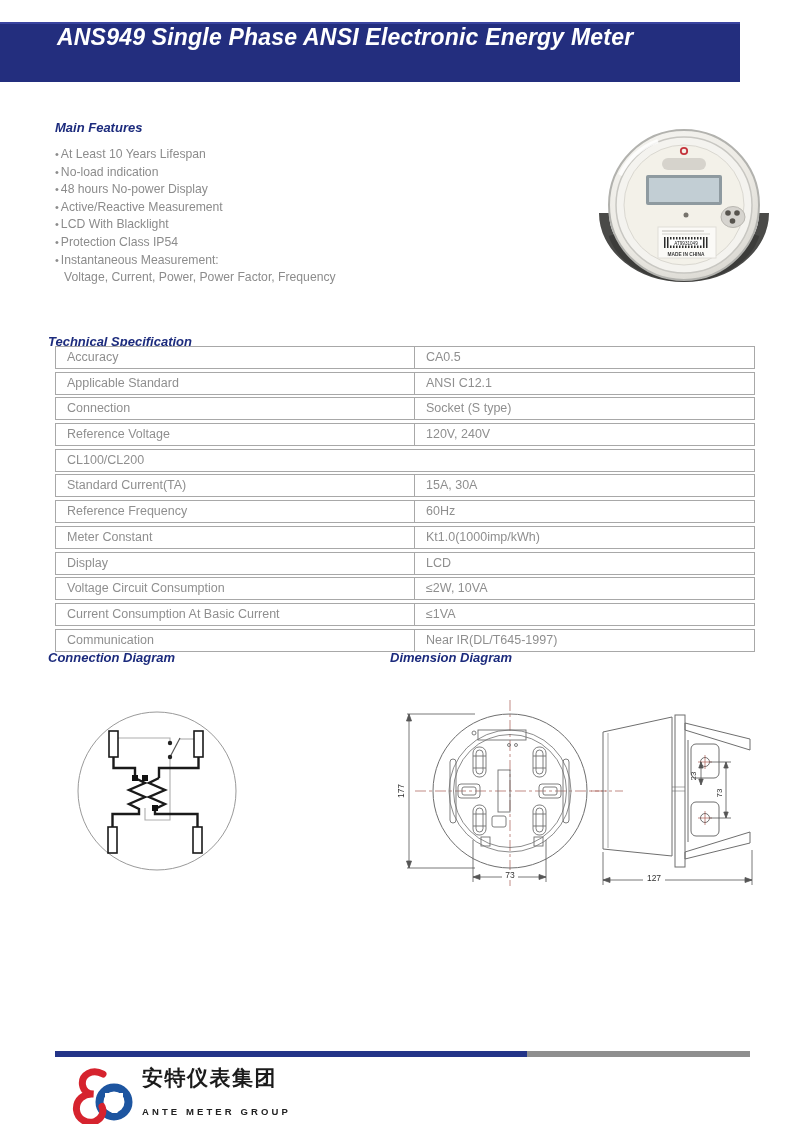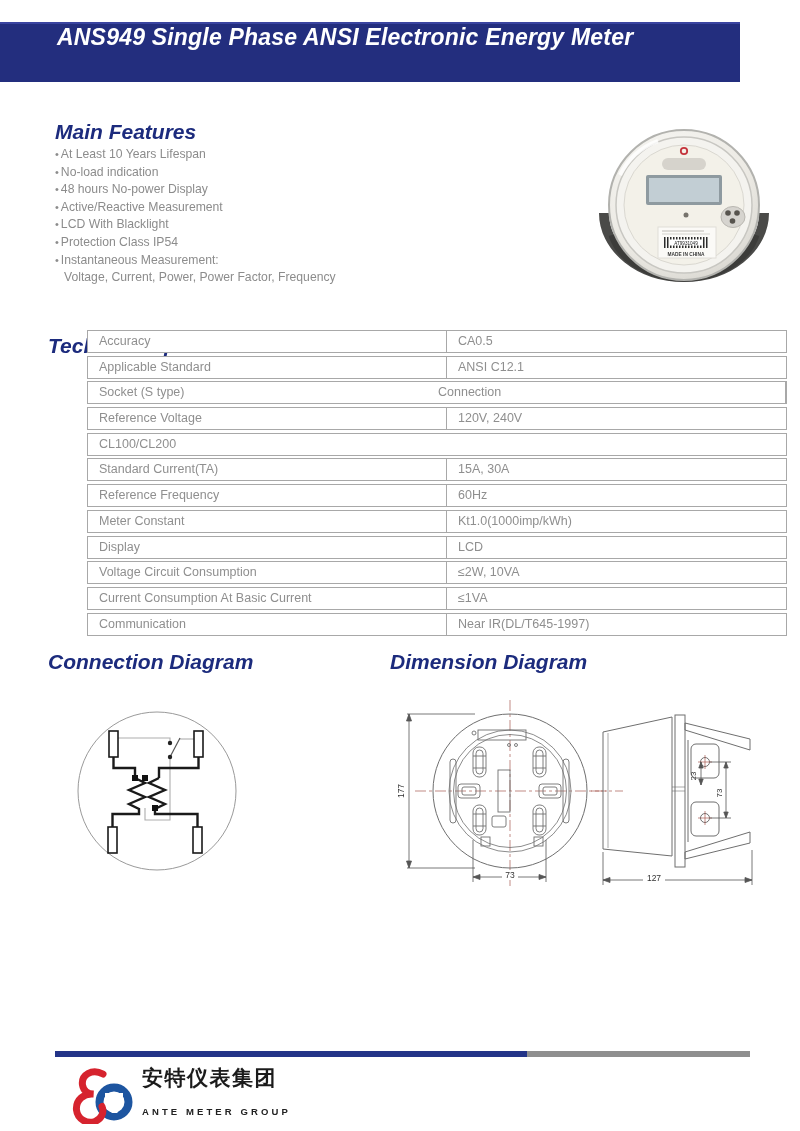--- a/index.html
+++ b/index.html
@@ -3,33 +3,33 @@
 <meta charset="utf-8">
 <style>
   html,body{margin:0;padding:0;background:#ffffff;}
   .page{position:relative;width:800px;height:1131px;background:#ffffff;overflow:hidden;
         font-family:"Liberation Sans",sans-serif;}
   
   .banner{position:absolute;left:0;top:22px;width:740px;height:58px;background:#232e7e;
           border-top:2px solid #3a44a0;display:flex;}
   .banner h1{margin:0 0 0 57px;color:#ffffff;font-size:23px;font-style:italic;font-weight:bold;letter-spacing:.2px;}
   
-  .sec-h{position:absolute;color:#1c2b7d;font-size:21px;font-style:italic;font-weight:bold;margin:0;}
+  .sec-h{position:absolute;color:#1c2b7d;font-size:13px;font-style:italic;font-weight:bold;margin:0;}
   #h-features{left:55px;top:120px;}
   #h-spec{left:48px;top:312px;margin-top:22px;}
   #h-conn{left:48px;top:650px;}
   #h-dim{left:390px;top:650px;}
   
   .features{position:absolute;left:55px;top:146px;width:340px;margin:0;padding:0;list-style:none;
             color:#8c8c8c;font-size:12.2px;line-height:17.6px;}
   .features li{display:flex;align-items:baseline;}
   .features .blt{font-size:11px;margin-right:2px;color:#8c8c8c;}
   .features .cont{padding-left:9px;}
   
-  .spec-table{position:absolute;left:55px;top:330px;width:700px;margin-left:32px;}
+  .spec-table{position:absolute;left:55px;top:346px;width:700px;}
   .spec-row{display:flex;height:21px;margin-bottom:2.7px;border:1px solid #a8a8a8;background:#fff;}
   .spec-row .cell{line-height:21px;font-size:12.5px;color:#8f8f8f;white-space:nowrap;}
   .spec-row .label{width:347px;border-right:1px solid #a8a8a8;padding-left:11px;}
   .spec-row .value{flex:1;padding-left:11px;}
   
   .conn-svg{position:absolute;left:63px;top:698px;}
   .dim-svg{position:absolute;left:395px;top:690px;}
   .photo-svg{position:absolute;left:598px;top:127px;}
   
   .footer-bar{position:absolute;left:55px;top:1051px;width:695px;height:6px;display:flex;}
@@ -131,22 +131,22 @@
   <div class="spec-table">
       <div class="spec-row">
         <div class="cell label">Accuracy</div>
         <div class="cell value">CA0.5</div>
       </div>
       <div class="spec-row">
         <div class="cell label">Applicable Standard</div>
         <div class="cell value">ANSI C12.1</div>
       </div>
       <div class="spec-row">
+        <div class="cell label">Connection</div>
         <div class="cell value">Socket (S type)</div>
-        <div class="cell label">Connection</div>
       </div>
       <div class="spec-row">
         <div class="cell label">Reference Voltage</div>
         <div class="cell value">120V, 240V</div>
       </div>
       <div class="spec-row">
         <div class="cell value">CL100/CL200</div>
       </div>
       <div class="spec-row">
         <div class="cell label">Standard Current(TA)</div>

